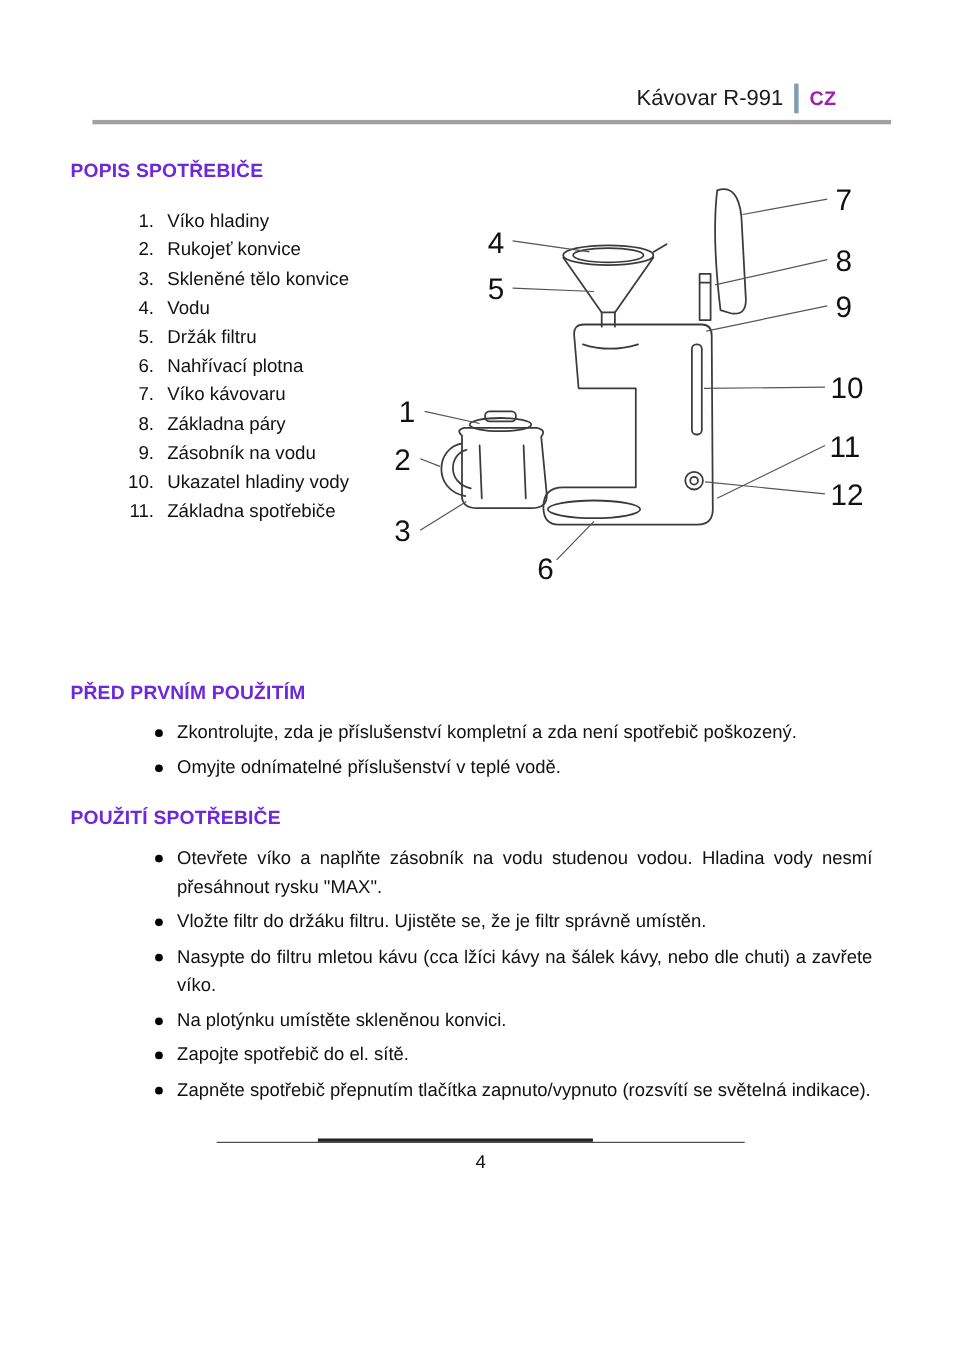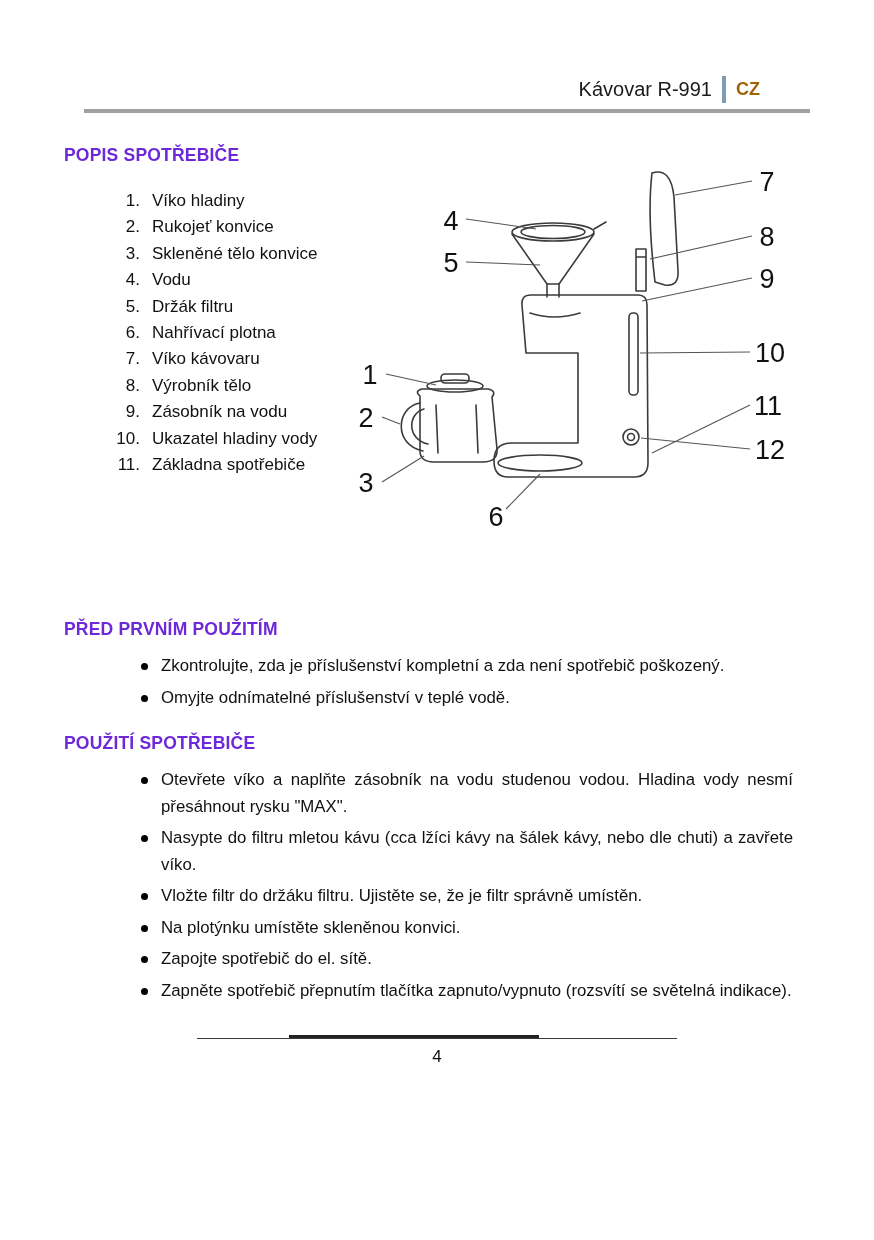--- a/index.html
+++ b/index.html
@@ -7,21 +7,21 @@
   .page {
     width: 874px; height: 1240px; margin: 0 auto; background: #ffffff;
     font-family: "Liberation Sans", sans-serif; color: #111; overflow: hidden;
     position: relative;
   }
   
   header { padding: 76px 64px 0 84px; }
   .header-row { display: flex; justify-content: flex-end; align-items: center; padding-right: 50px; }
   .hdr-title { font-size: 20px; color: #1b1b1b; }
   .vbar { width: 4px; height: 27px; background: #7d9db4; margin: 0 10px; }
-  .cz { font-size: 18px; font-weight: bold; color: #a16207; }
+  .cz { font-size: 18px; font-weight: bold; color: #a21caf; }
   .hrule { height: 4px; background: #a0a0a0; margin-top: 6px; }
   
   .content { padding: 0 64px; }
   h2.section { font-size: 17.5px; font-weight: bold; margin: 0; letter-spacing: 0.2px; color: #6d28d9; }
   .popis-block { position: relative; height: 452px; margin-top: 32px; }
   .parts-list { list-style: none; margin: 22px 0 0 40px; padding: 0; font-size: 17px; }
   .part { display: flex; line-height: 26.4px; }
   .part .num { width: 36px; text-align: right; margin-right: 12px; flex: none; }
   .part .lbl { max-width: 190px; }
   .diagram { position: absolute; left: 276px; top: 8px; width: 472px; height: 400px; }
@@ -79,21 +79,21 @@
         <li class="part">
             <span class="num">6.</span>
             <span class="lbl">Nahřívací plotna</span>
           </li>
         <li class="part">
             <span class="num">7.</span>
             <span class="lbl">Víko kávovaru</span>
           </li>
         <li class="part">
             <span class="num">8.</span>
-            <span class="lbl">Výrobník tělo</span>
+            <span class="lbl">Základna páry</span>
           </li>
         <li class="part">
             <span class="num">9.</span>
             <span class="lbl">Zásobník na vodu</span>
           </li>
         <li class="part">
             <span class="num">10.</span>
             <span class="lbl">Ukazatel hladiny vody</span>
           </li>
         <li class="part">
@@ -176,22 +176,22 @@
       <ul class="bullets">
         <li><span class="dot"></span><span>Zkontrolujte, zda je příslušenství kompletní a zda není spotřebič poškozený.</span></li>
         <li><span class="dot"></span><span>Omyjte odnímatelné příslušenství v teplé vodě.</span></li>
       </ul>
     </section>
 
     <section class="sect">
       <h2 class="section">POUŽITÍ SPOTŘEBIČE</h2>
       <ul class="bullets">
         <li><span class="dot"></span><span>Otevřete víko a naplňte zásobník na vodu studenou vodou. Hladina vody nesmí přesáhnout rysku "MAX".</span></li>
+        <li><span class="dot"></span><span>Vložte filtr do držáku filtru. Ujistěte se, že je filtr správně umístěn.</span></li>
         <li><span class="dot"></span><span>Nasypte do filtru mletou kávu (cca lžíci kávy na šálek kávy, nebo dle chuti) a zavřete víko.</span></li>
-        <li><span class="dot"></span><span>Vložte filtr do držáku filtru. Ujistěte se, že je filtr správně umístěn.</span></li>
         <li><span class="dot"></span><span>Na plotýnku umístěte skleněnou konvici.</span></li>
         <li><span class="dot"></span><span>Zapojte spotřebič do el. sítě.</span></li>
         <li><span class="dot"></span><span>Zapněte spotřebič přepnutím tlačítka zapnuto/vypnuto (rozsvítí se světelná indikace).</span></li>
       </ul>
     </section>
 
   </main>
 
   <footer>
     <div class="foot-rule"></div>

